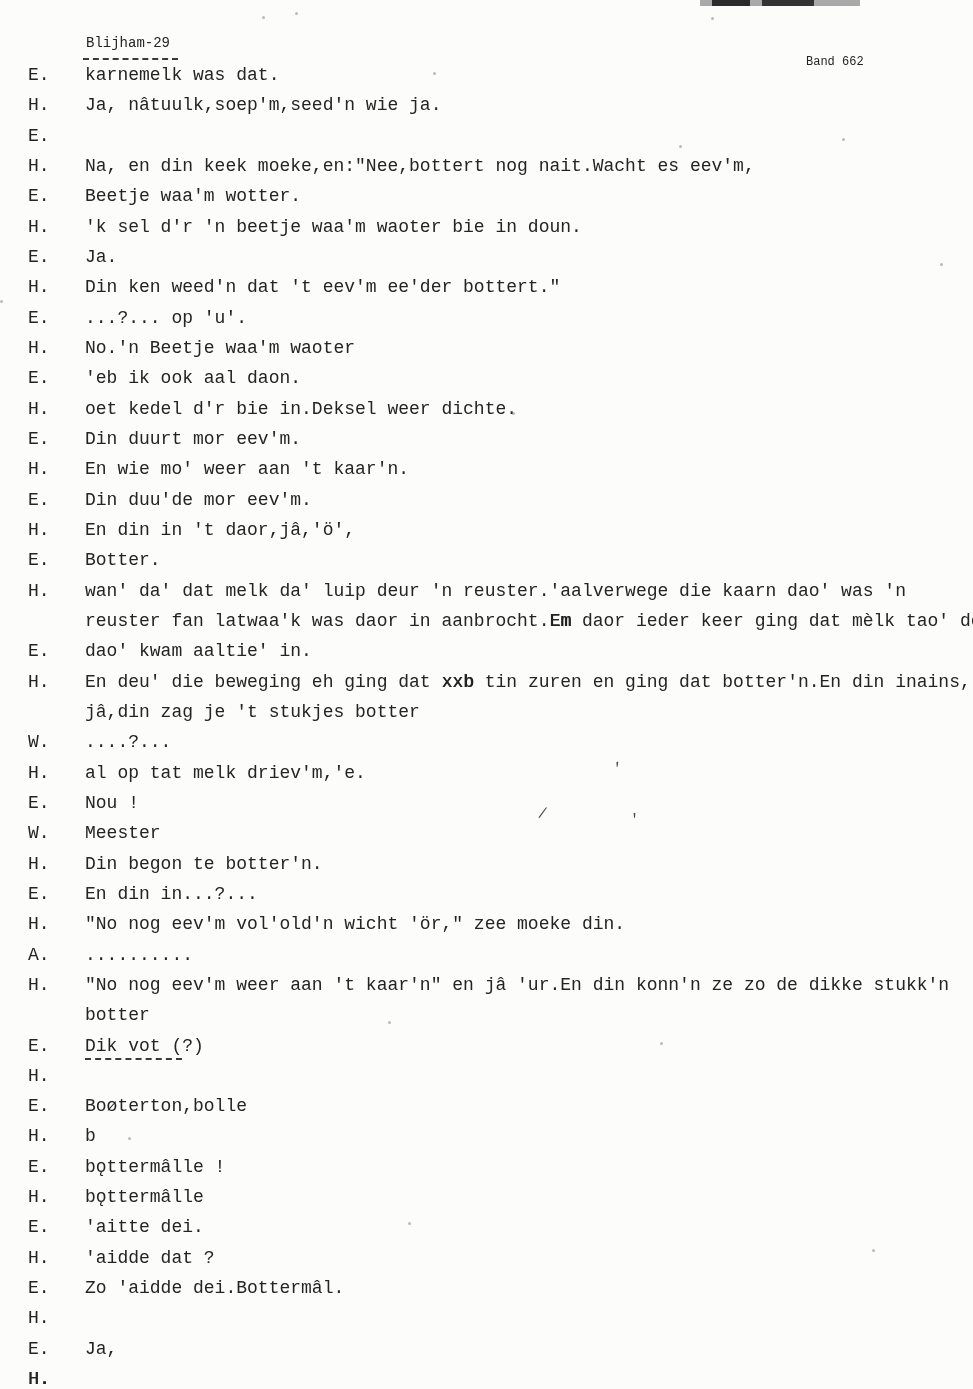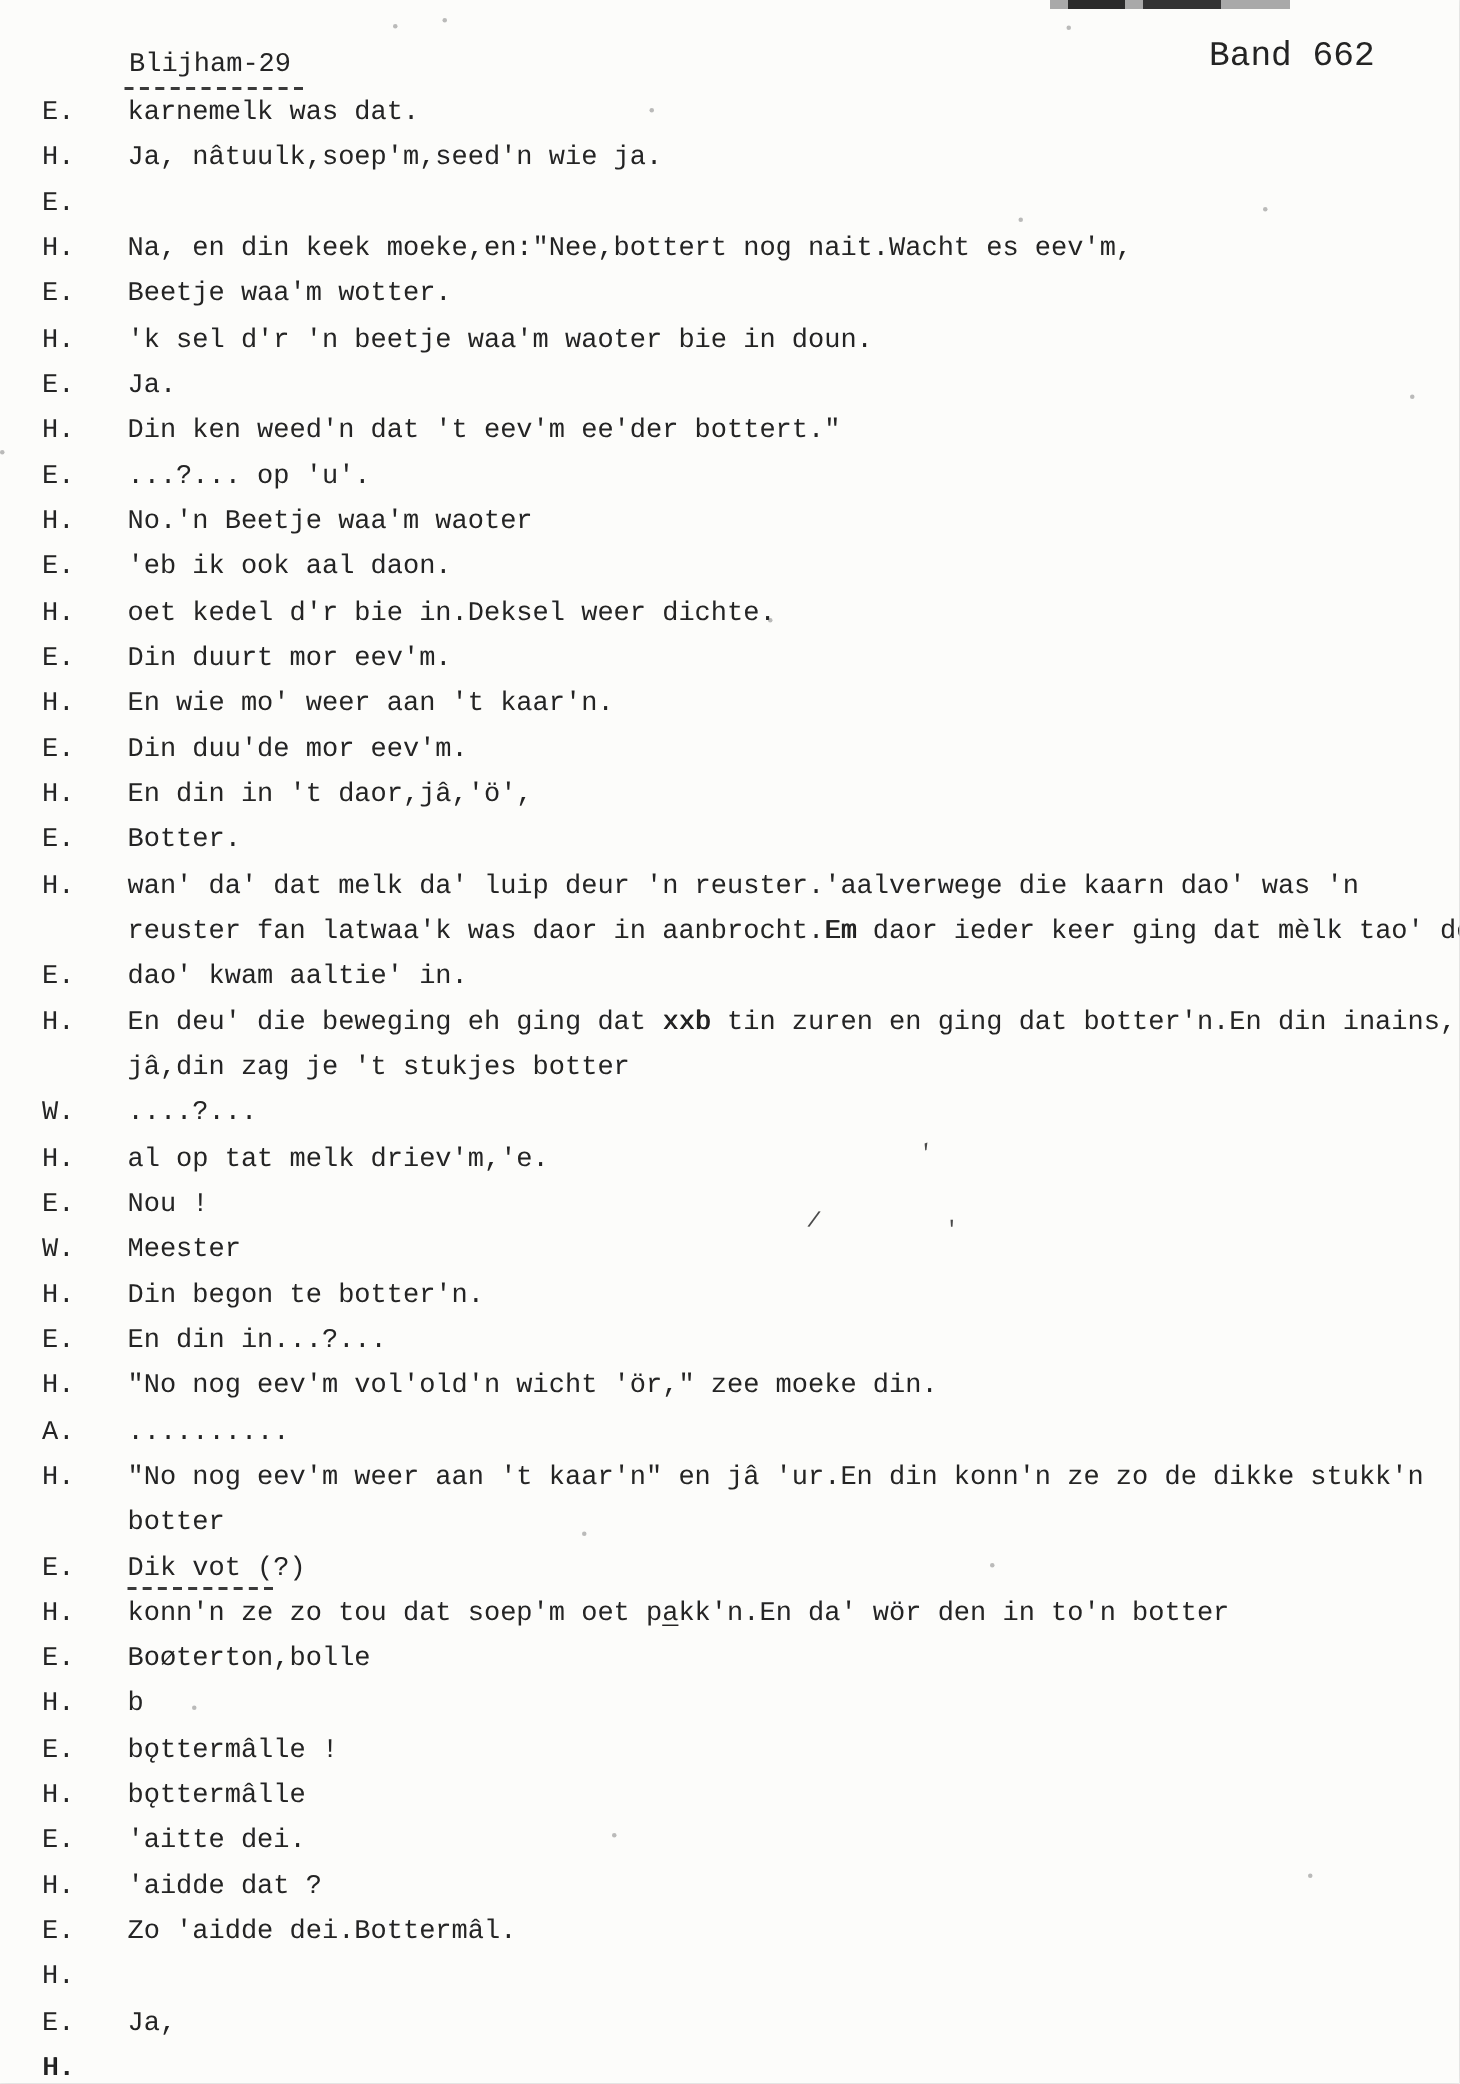--- a/index.html
+++ b/index.html
@@ -7,28 +7,28 @@
     position:relative;
     width:973px;height:1389px;
     background:#fcfcfa;
     overflow:hidden;
     font-family:"Liberation Mono","DejaVu Sans Mono",monospace;
     color:#242424;
     box-shadow:0 0 6px rgba(0,0,0,.25);
   }
   .hdr-left{
     position:absolute;left:83px;top:32px;
-    font-size:18px;line-height:22px;
+    font-size:14px;line-height:22px;
     border-bottom:2px dashed #3a3a3a;
     padding:0 8px 4px 3px;
     white-space:pre;
   }
   .hdr-right{
-    position:absolute;left:806px;top:26px;
-    font-size:23px;line-height:22px;white-space:pre;
+    position:absolute;left:806px;top:51px;
+    font-size:12px;line-height:22px;white-space:pre;
   }
   .dialogue{position:absolute;left:0;top:60px;width:100%;}
   .row{
     display:flex;
     height:30.33px;line-height:30.33px;
     white-space:pre;font-size:18px;
   }
   .speaker{flex:none;margin-left:28px;width:57px;}
   .text{flex:none;}
   .u-dashed{border-bottom:2px dashed #3a3a3a;padding-bottom:2px;}
@@ -80,21 +80,21 @@
       <div class="row"><span class="speaker">H.</span><span class="text"><span>al op tat melk driev'm,'e.</span></span></div>
       <div class="row"><span class="speaker">E.</span><span class="text"><span>Nou !</span></span></div>
       <div class="row"><span class="speaker">W.</span><span class="text"><span>Meester</span></span></div>
       <div class="row"><span class="speaker">H.</span><span class="text"><span>Din begon te botter'n.</span></span></div>
       <div class="row"><span class="speaker">E.</span><span class="text"><span>En din in...?...</span></span></div>
       <div class="row"><span class="speaker">H.</span><span class="text"><span>"No nog eev'm vol'old'n wicht 'ör," zee moeke din.</span></span></div>
       <div class="row"><span class="speaker">A.</span><span class="text"><span>..........</span></span></div>
       <div class="row"><span class="speaker">H.</span><span class="text"><span>"No nog eev'm weer aan 't kaar'n" en jâ 'ur.En din konn'n ze zo de dikke stukk'n</span></span></div>
       <div class="row"><span class="speaker"></span><span class="text"><span>botter</span></span></div>
       <div class="row"><span class="speaker">E.</span><span class="text"><span class="u-dashed">Dik vot (</span><span>?)</span></span></div>
-      <div class="row"><span class="speaker">H.</span><span class="text"><span>konn'n ze zo tou dat soep'm oet p</span><span class="u-solid">a</span><span>kk'n.En da' wör den in to'n botter</span></span></div>
+      <div class="row"><span class="speaker">H.</span></div>
       <div class="row"><span class="speaker">E.</span><span class="text"><span>Boøterton,bolle</span></span></div>
       <div class="row"><span class="speaker">H.</span><span class="text"><span>b</span></span></div>
       <div class="row"><span class="speaker">E.</span><span class="text"><span>bǫttermâlle !</span></span></div>
       <div class="row"><span class="speaker">H.</span><span class="text"><span>bǫttermâlle</span></span></div>
       <div class="row"><span class="speaker">E.</span><span class="text"><span>'aitte dei.</span></span></div>
       <div class="row"><span class="speaker">H.</span><span class="text"><span>'aidde dat ?</span></span></div>
       <div class="row"><span class="speaker">E.</span><span class="text"><span>Zo 'aidde dei.Bottermâl.</span></span></div>
       <div class="row"><span class="speaker">H.</span></div>
       <div class="row"><span class="speaker">E.</span><span class="text"><span>Ja,</span></span></div>
       <div class="row"><span class="speaker bold">H.</span><span class="text"><span></span></span></div>

